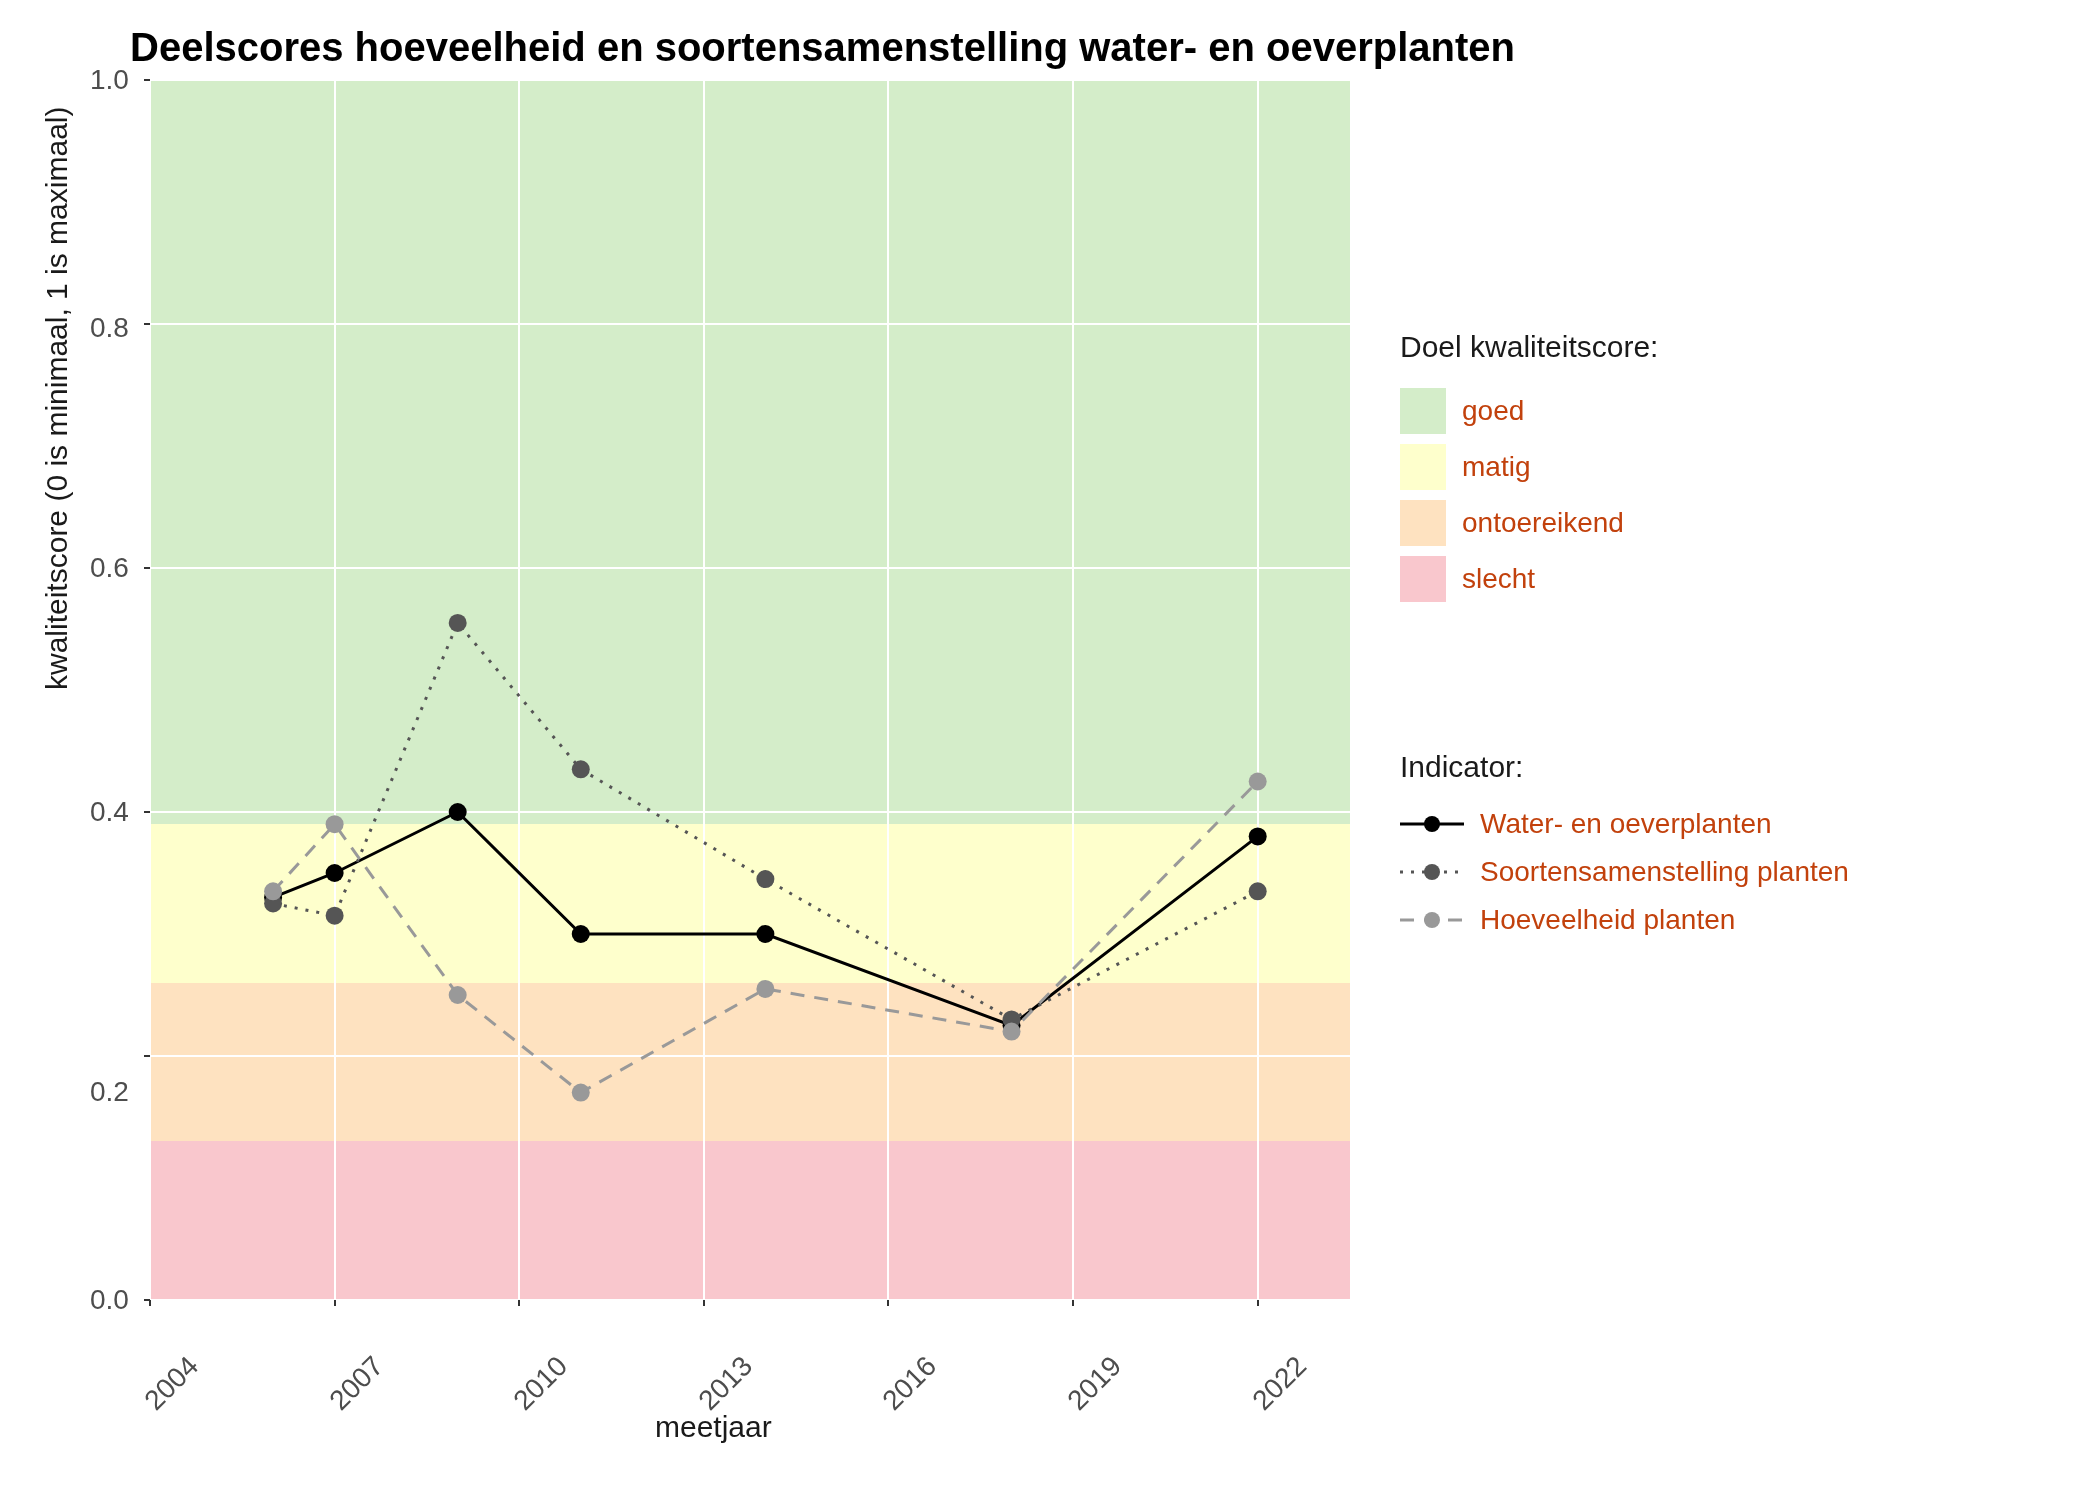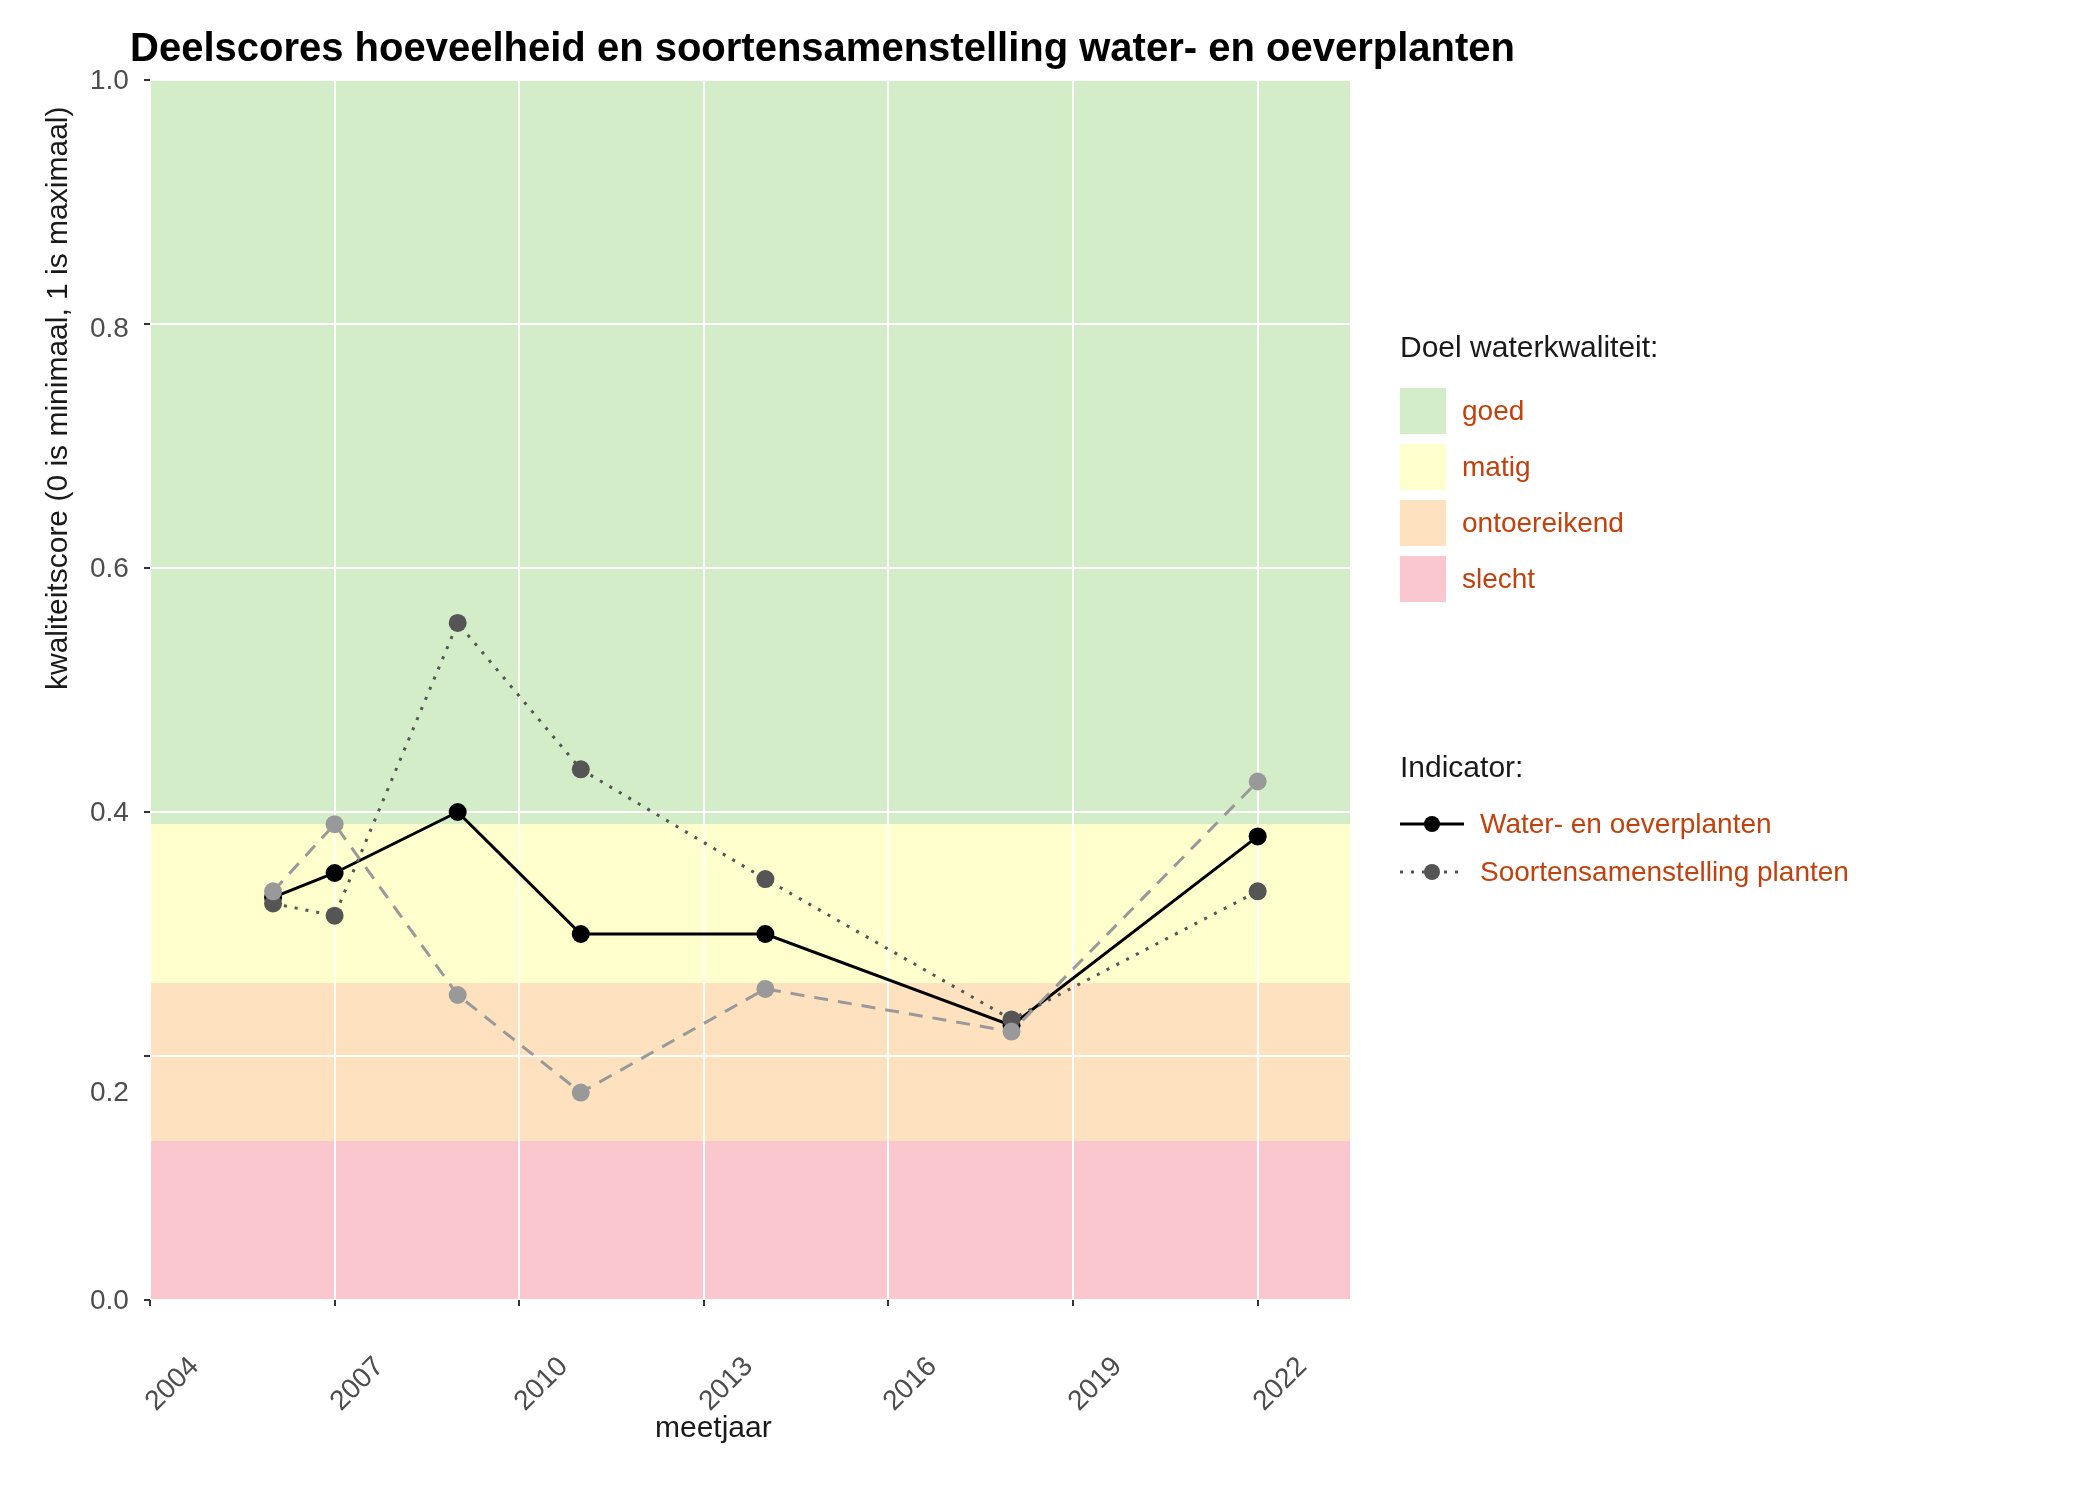--- a/index.html
+++ b/index.html
@@ -225,21 +225,21 @@
     <div class="xtick-label" style="left: 673.846px; top: 1350px;">2013</div>
     <div class="xtick-mark" style="left: 887.462px;"></div>
     <div class="xtick-label" style="left: 858.462px; top: 1350px;">2016</div>
     <div class="xtick-mark" style="left: 1072.08px;"></div>
     <div class="xtick-label" style="left: 1043.08px; top: 1350px;">2019</div>
     <div class="xtick-mark" style="left: 1256.69px;"></div>
     <div class="xtick-label" style="left: 1227.69px; top: 1350px;">2022</div>
   </div>
 
 <div class="legend">
-  <div class="legend-title">Doel waterkwaliteit:</div>
+  <div class="legend-title">Doel kwaliteitscore:</div>
   <div id="legend1-rows">
       <div class="legend-row">
         <div class="swatch" style="background: rgb(212, 237, 201);"></div>
         <div class="legend-label">goed</div>
       </div>
       <div class="legend-row">
         <div class="swatch" style="background: rgb(254, 255, 204);"></div>
         <div class="legend-label">matig</div>
       </div>
       <div class="legend-row">
@@ -263,14 +263,21 @@
           </svg></div>
         <div class="legend-label">Water- en oeverplanten</div>
       </div>
       <div class="legend2-row">
         <div class="line-sample"><svg width="64" height="30">
             <line x1="0" y1="15" x2="64" y2="15" stroke="#555555" stroke-width="3" stroke-dasharray="3 8"></line>
             <circle cx="32" cy="15" r="8" fill="#555555"></circle>
           </svg></div>
         <div class="legend-label">Soortensamenstelling planten</div>
       </div>
+      <div class="legend2-row">
+        <div class="line-sample"><svg width="64" height="30">
+            <line x1="0" y1="15" x2="64" y2="15" stroke="#999999" stroke-width="3" stroke-dasharray="14 10"></line>
+            <circle cx="32" cy="15" r="8" fill="#999999"></circle>
+          </svg></div>
+        <div class="legend-label">Hoeveelheid planten</div>
+      </div>
     </div>
 </div>
 
 </body></html>

